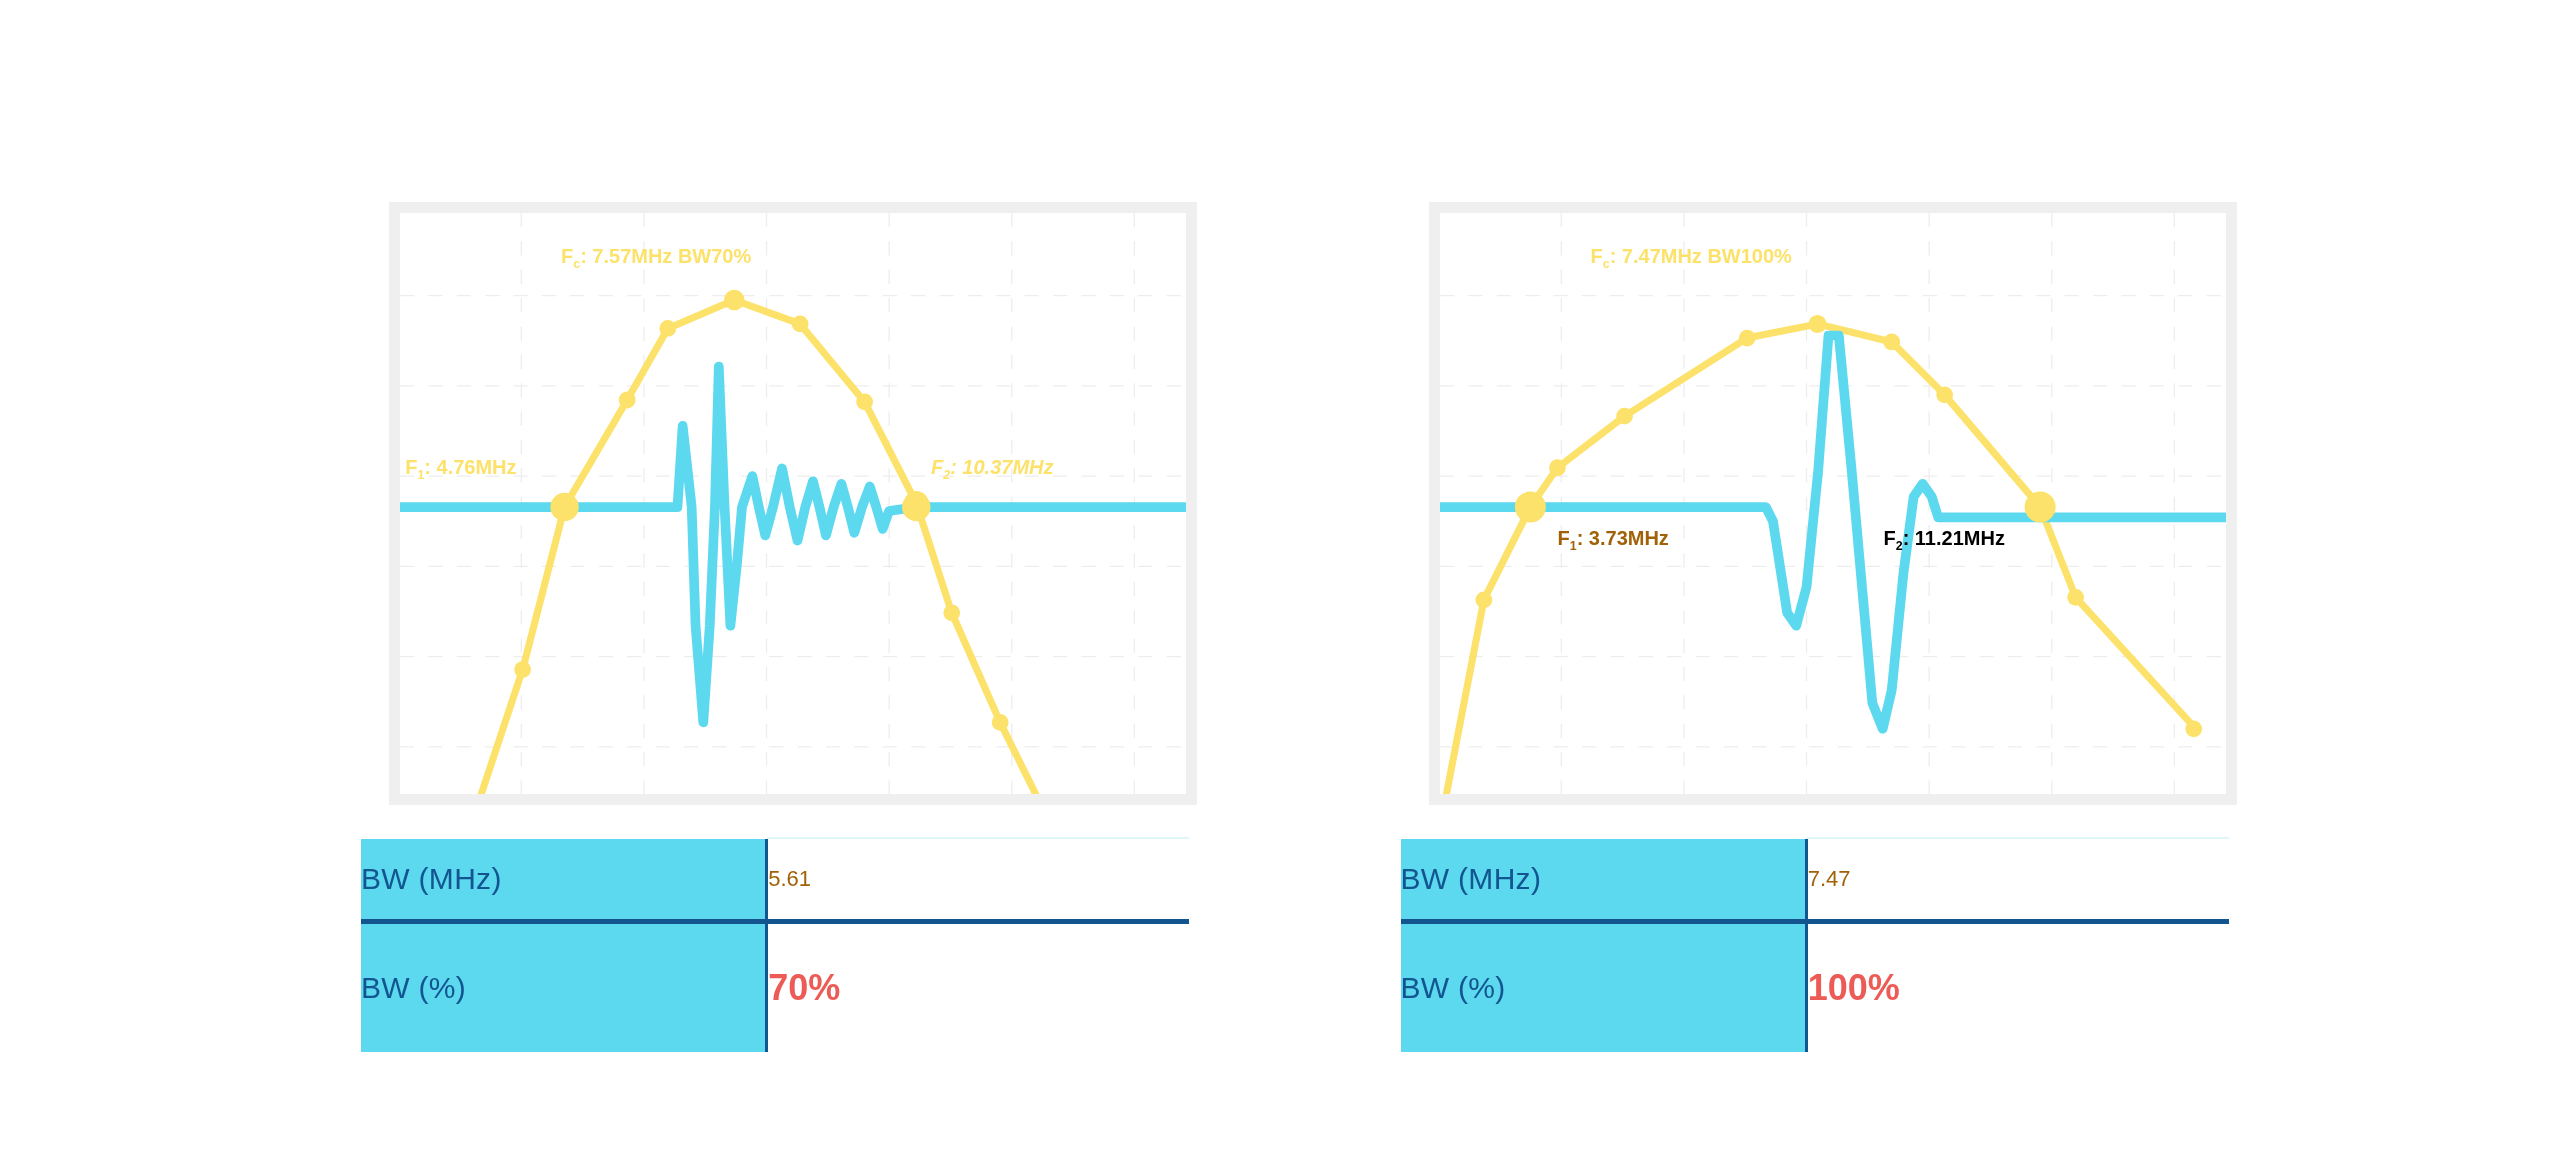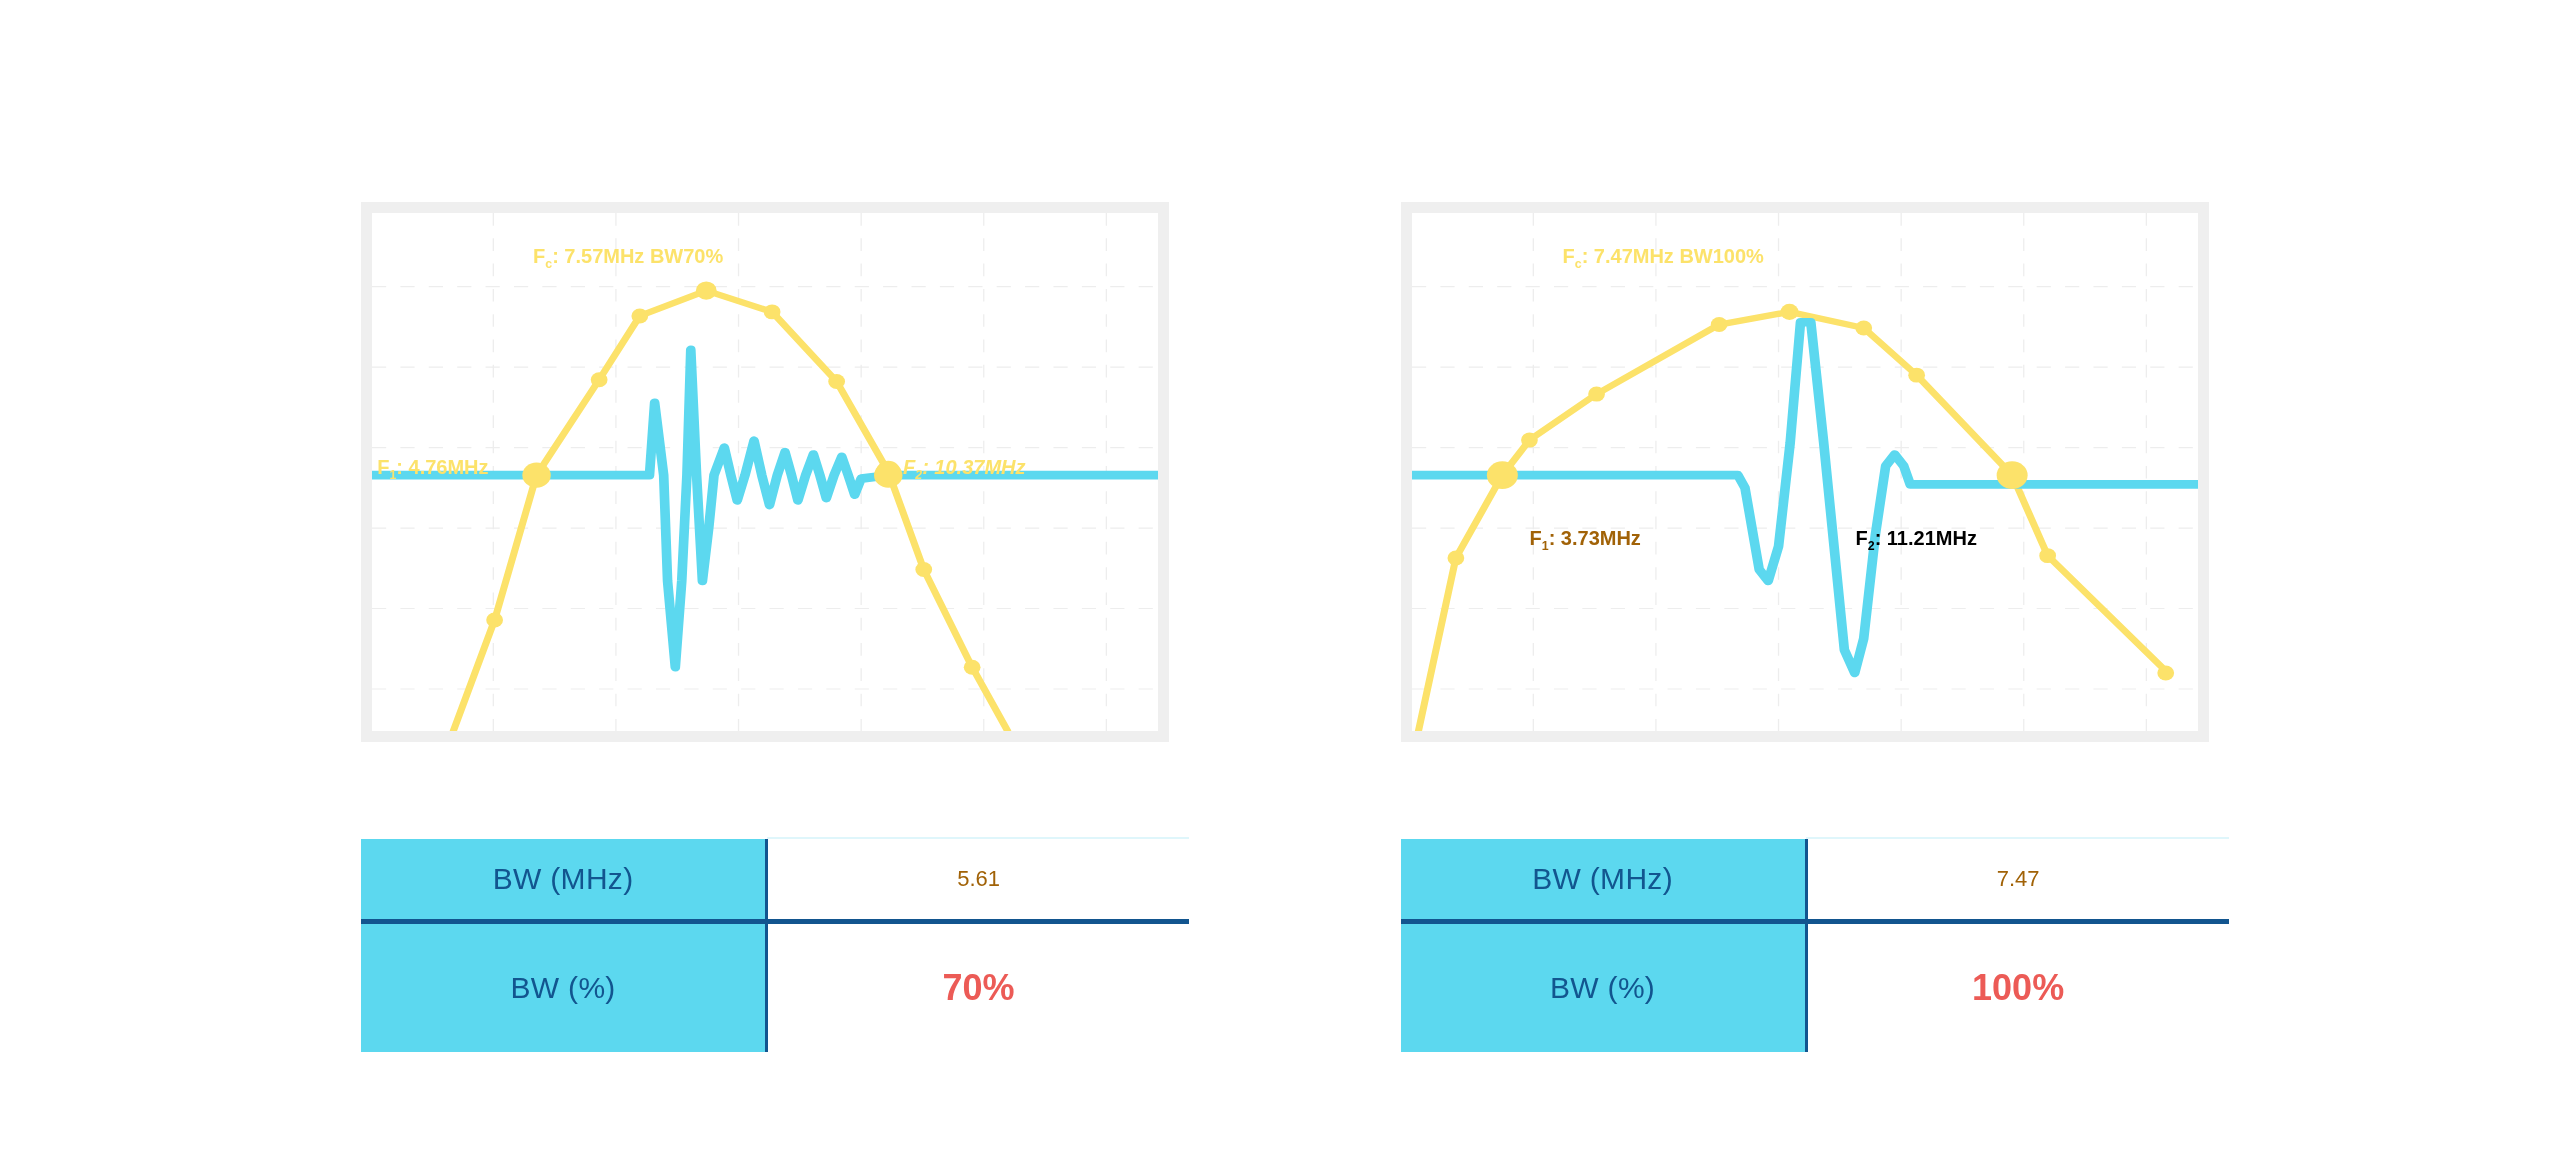--- a/index.html
+++ b/index.html
@@ -12,24 +12,25 @@
   .stage{position:absolute;left:0;top:0;width:2576px;height:1154px;background:#ffffff;}
 
   
   .block{position:absolute;top:0;width:1224px;height:1154px;}
   .block.left{left:348px;}
   .block.right{left:1385px;}
 
   .chart-panel{
     position:absolute;
     top:202px;
-    width:808px;height:540px;
+    width:808px;height:603px;
     background:#ffffff;
     border:11.6px solid #efefef;
     box-sizing:border-box;
+    margin-left:28px;
   }
   .block.left .chart-panel{left:13px;}
   .block.right .chart-panel{left:15.5px;}
 
   .plot{
     position:absolute;inset:0;
     overflow:hidden;
   }
   .plot svg{display:block;width:100%;height:100%;}
 
@@ -45,21 +46,21 @@
   .bw-table table{
     border-collapse:collapse;
     width:100%;height:100%;
     table-layout:fixed;
   }
   .bw-table col.lbl{width:49%;}
   .bw-table col.val{width:51%;}
 
   .bw-table td{
     padding:0;
-    text-align:center;
+    text-align:left;
     vertical-align:middle;
     font-family:"Liberation Sans", sans-serif;
     margin-top:27px;
   }
   .cell-label{
     background:#5CD8EF;
     color:#12558F;
     font-size:30px;
     letter-spacing:0.3px;
     border-right:3.2px solid #12558F;

